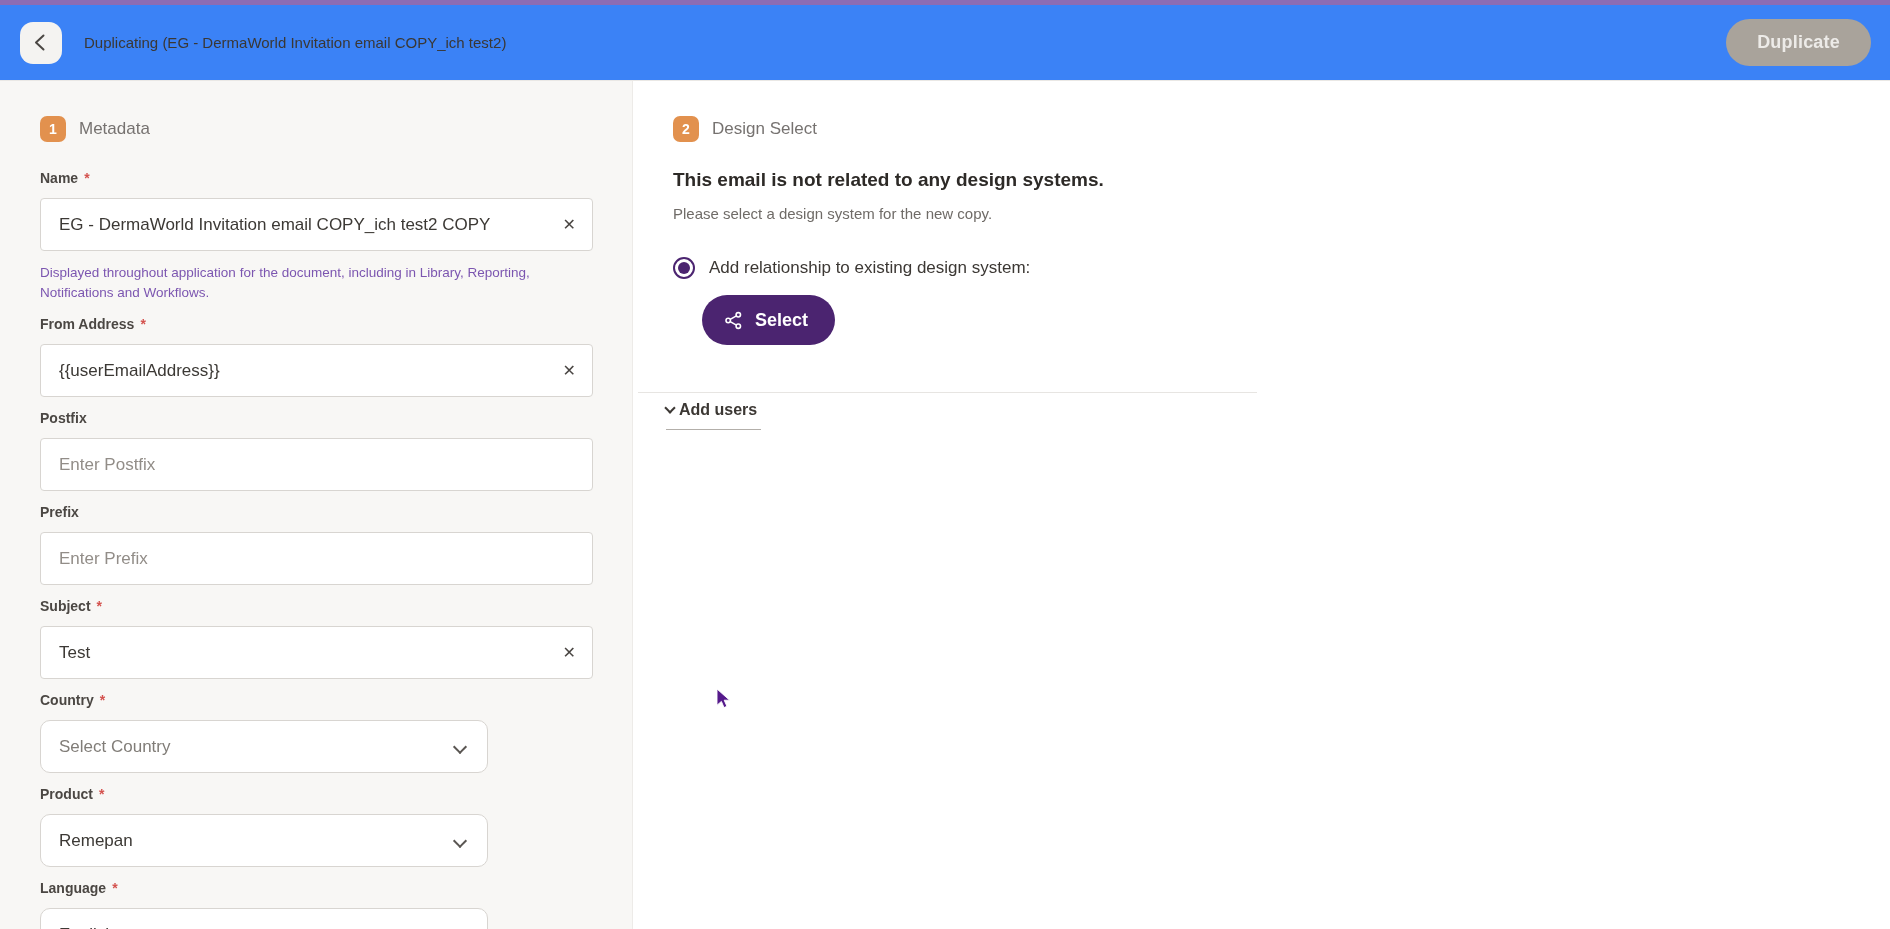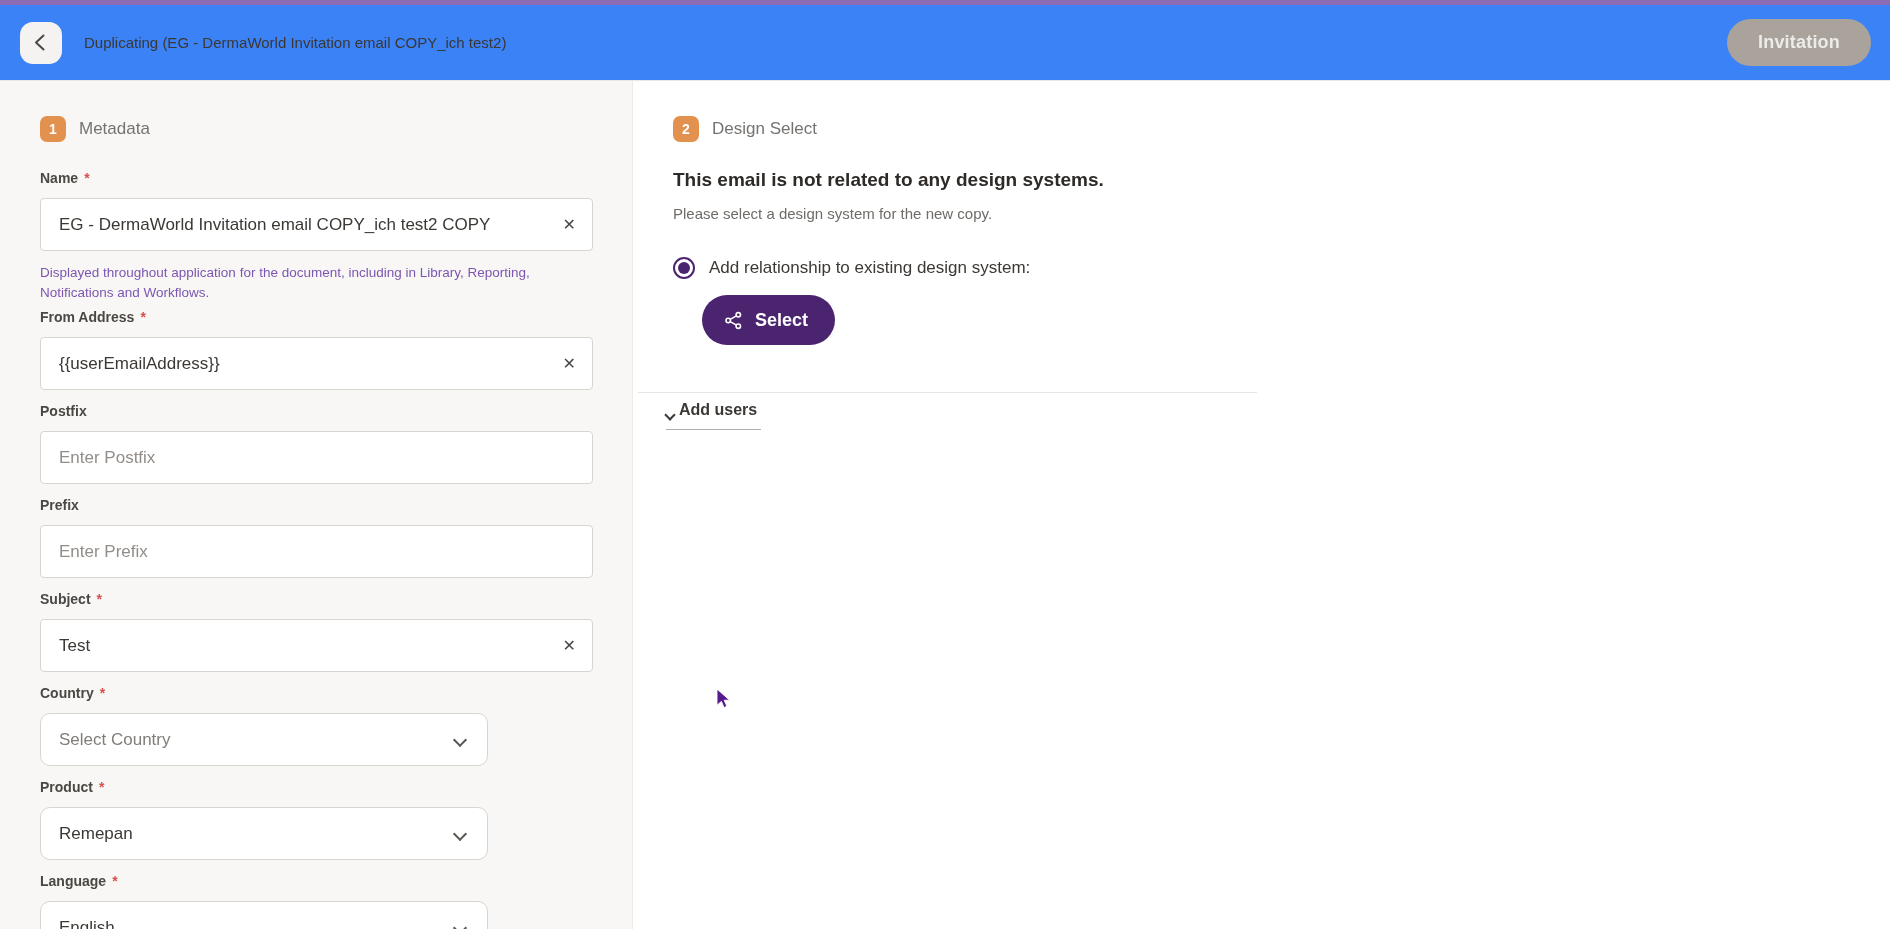--- a/index.html
+++ b/index.html
@@ -40,21 +40,21 @@
   .step-head { display:flex; align-items:center; gap:13px; }
   .step-badge {
     width:26px; height:26px; border-radius:7px; background:#e2914e; color:#fff;
     font-size:14px; font-weight:700; display:flex; align-items:center; justify-content:center;
   }
   .step-title { font-size:17px; color:#767270; }
 
   
   .field { margin-top:13px; }
   .field.first { margin-top:28px; }
-  .field.after-helper { margin-top:7px; }
+  .field.after-helper { margin-top:14px; }
   .flabel { font-size:14px; font-weight:700; color:#4b4743; line-height:17px; }
   .req { color:#d4524e; margin-left:6px; }
   .inputwrap { position:relative; margin-top:11px; width:553px; }
   .tinput {
     width:553px; height:53px; border:1px solid #d8d5d1; border-radius:4px; background:#fff;
     padding:0 50px 0 18px; font-size:17px; color:#3c3935; font-family:"Liberation Sans",sans-serif;
     outline:none;
   }
   .tinput::placeholder { color:#928d88; opacity:1; }
   .clear-btn {
@@ -91,21 +91,21 @@
   .radio-label { font-size:17px; color:#3c3834; }
   .select-btn {
     position:absolute; left:68px; top:214px; height:50px; padding:0 27px 0 22px;
     border:none; border-radius:25px; background:#4b2470; color:#fff; cursor:pointer;
     display:flex; align-items:center; gap:12px; font-size:18px; font-weight:700;
     font-family:"Liberation Sans",sans-serif;
     justify-content:flex-end;
   }
   .rp-divider { position:absolute; left:4px; top:311px; width:619px; height:1px; background:#e7e5e2; }
   .add-users {
-    position:absolute; left:32px; top:320px; display:inline-flex; align-items:flex-end; gap:5px;
+    position:absolute; left:32px; top:320px; display:inline-flex; align-items:center; gap:5px;
     background:none; border:none; border-bottom:1px solid #b3afaa; padding:0 4px 10px 0;
     font-size:16px; font-weight:700; color:#3c3834; cursor:pointer;
     font-family:"Liberation Sans",sans-serif;
   }
   .chev-sm {
     width:8px; height:8px; border-left:2px solid #3c3834; border-bottom:2px solid #3c3834;
     transform:rotate(-45deg); margin-top:-4px;
   }
 
   .cursor { position:absolute; left:716px; top:689px; pointer-events:none; }
@@ -117,21 +117,21 @@
 
 <div class="topbar">
   <button class="back-btn">
     <span style="display:flex;">
       <svg width="23" height="23" viewBox="0 0 23 23">
           <polyline points="13.5,4.5 6,11.5 13.5,18.5" fill="none" stroke="#4a4643" stroke-width="2" stroke-linecap="round" stroke-linejoin="round"></polyline>
         </svg>
     </span>
   </button>
   <div class="page-title">Duplicating (EG - DermaWorld Invitation email COPY_ich test2)</div>
-  <button class="dup-btn">Invitation</button>
+  <button class="dup-btn">Duplicate</button>
 </div>
 
 <div class="left-panel">
   <div class="step-head">
     <div class="step-badge">1</div>
     <div class="step-title">Metadata</div>
   </div>
 
   <div class="field first">
     <div class="flabel"><span>Name</span><span class="req">*</span></div>

